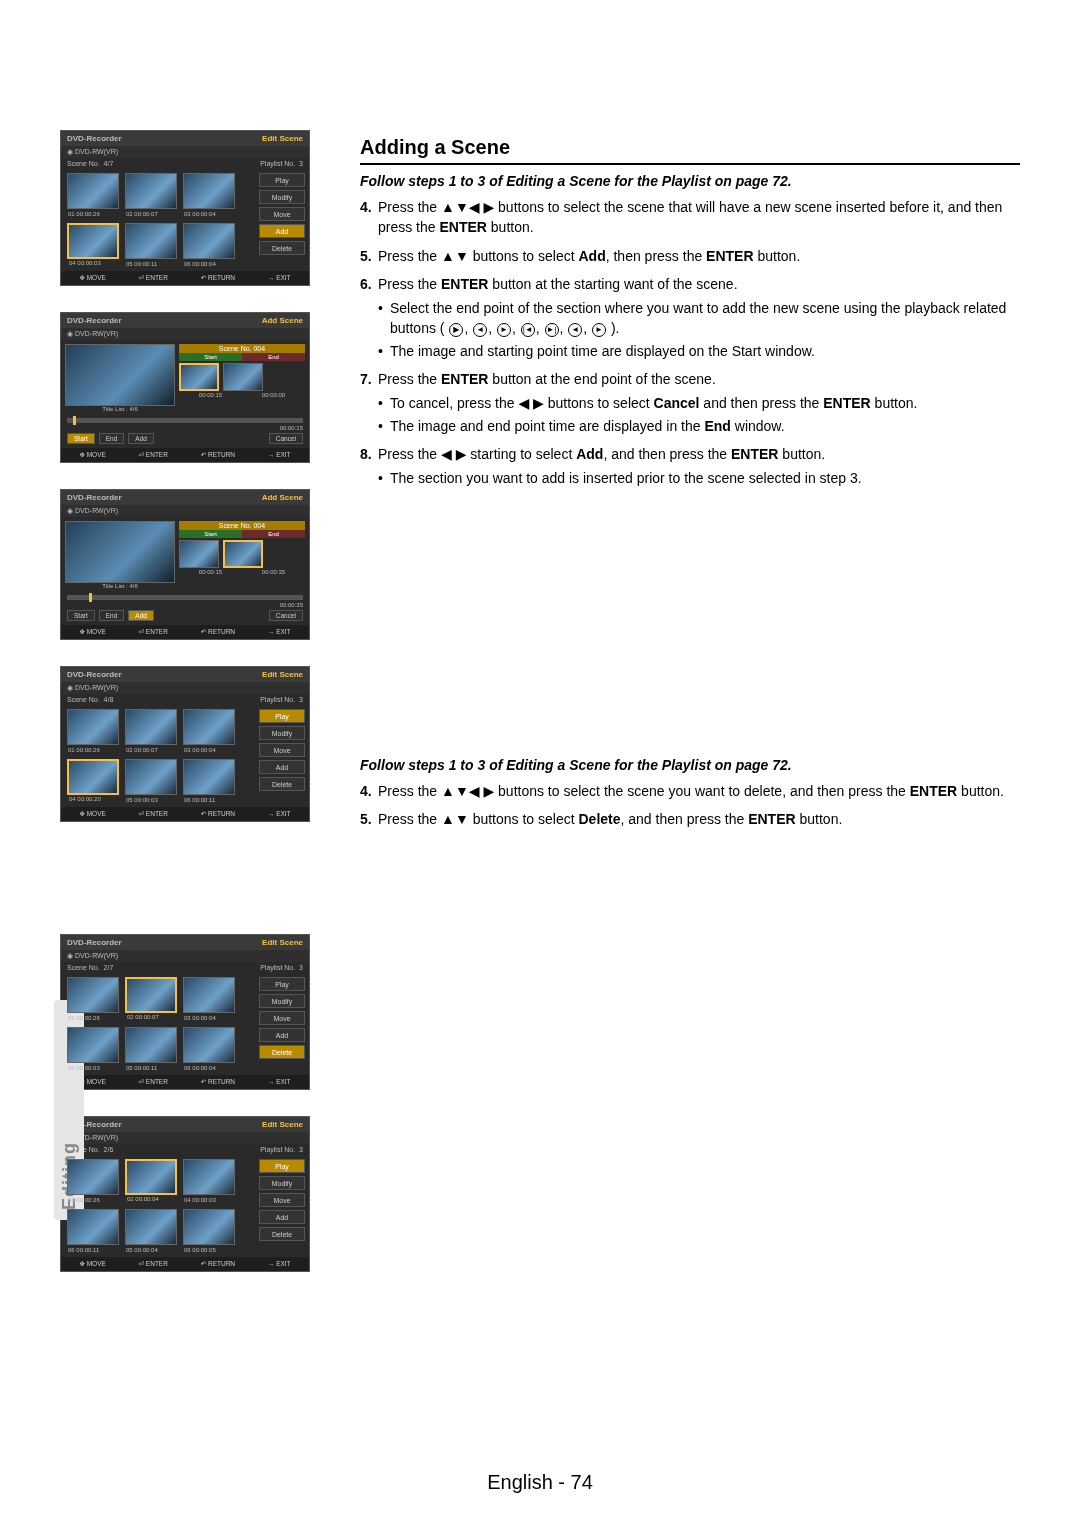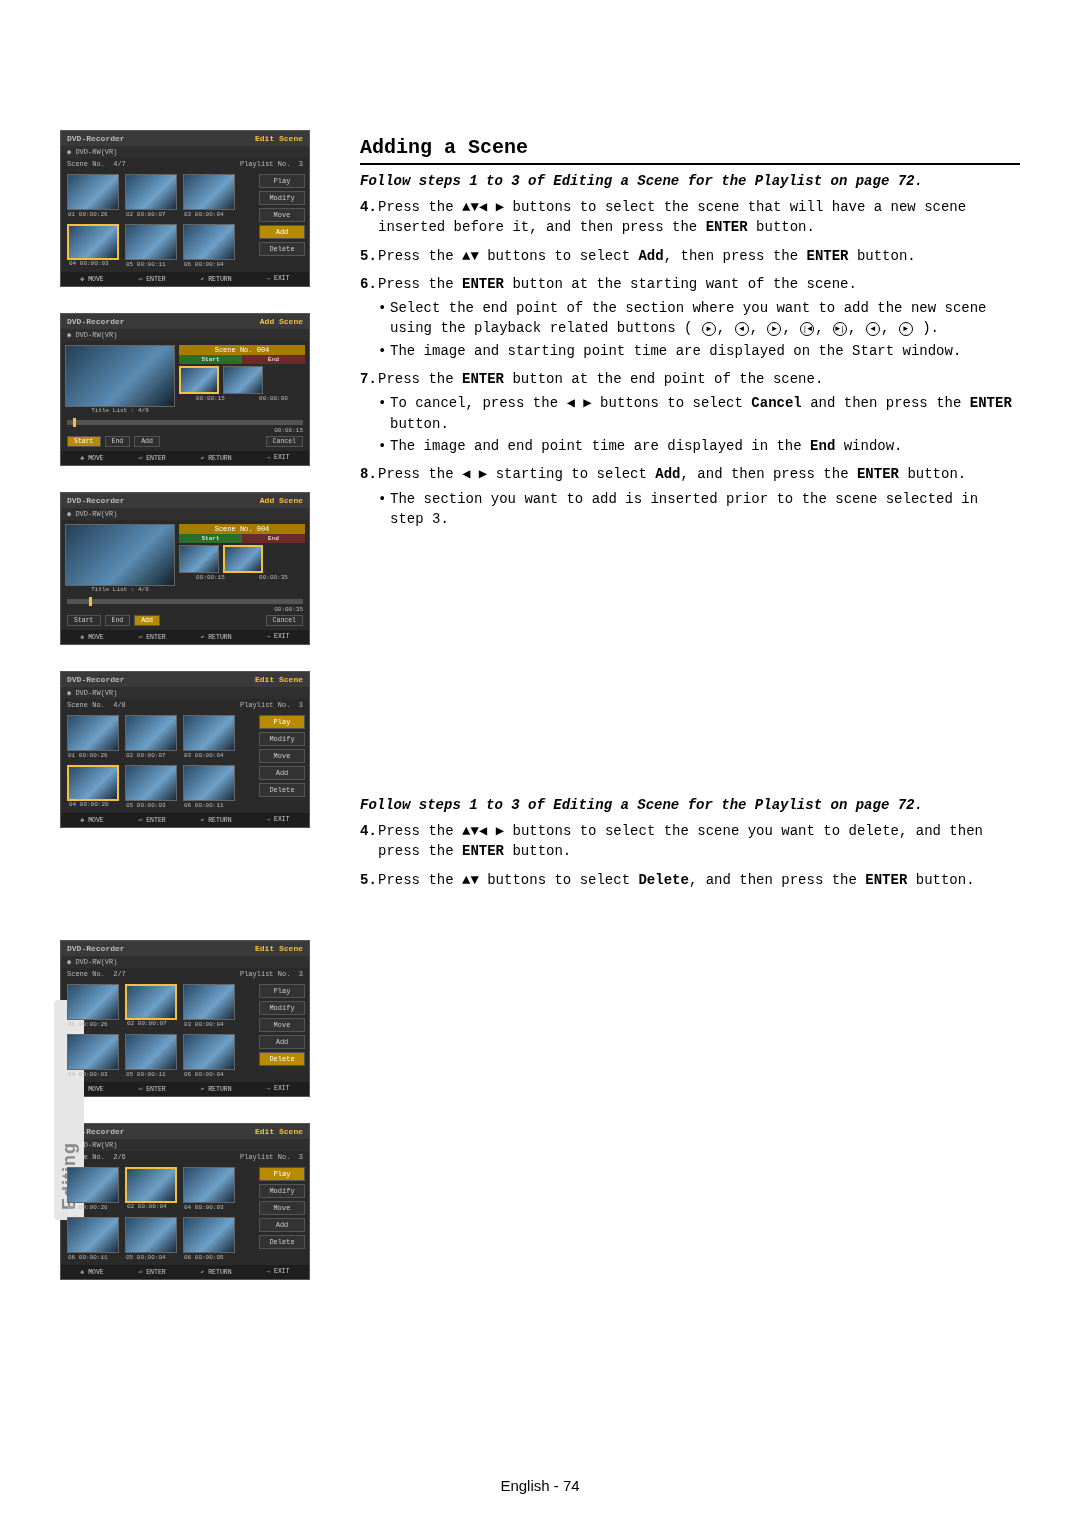--- a/index.html
+++ b/index.html
@@ -34,21 +34,20 @@
     writing-mode: vertical-rl;
     transform: rotate(180deg);
     font-weight: bold;
     color: #888;
     font-size: 18px;
     letter-spacing: 1px;
   }
   .content-row {
     display: flex;
     gap: 40px;
-    font-family: Liberation Mono, monospace;
   }
   .left-col {
     width: 260px;
     flex-shrink: 0;
     display: flex;
     flex-direction: column;
     gap: 26px;
   }
   .right-col {
     flex: 1;
@@ -185,21 +184,21 @@
   }
   b { font-weight: bold; }
 
   .section-gap { height: 260px; }
 
   .page-footer {
     position: absolute;
     bottom: 40px;
     left: 0; right: 0;
     text-align: center;
-    font-size: 15px;
+    font-size: 20px;
   }
 </style>
 </head>
 <body>
 
 <div class="page">
   <div class="side-tab">
     <span>Editing</span>
   </div>
 

